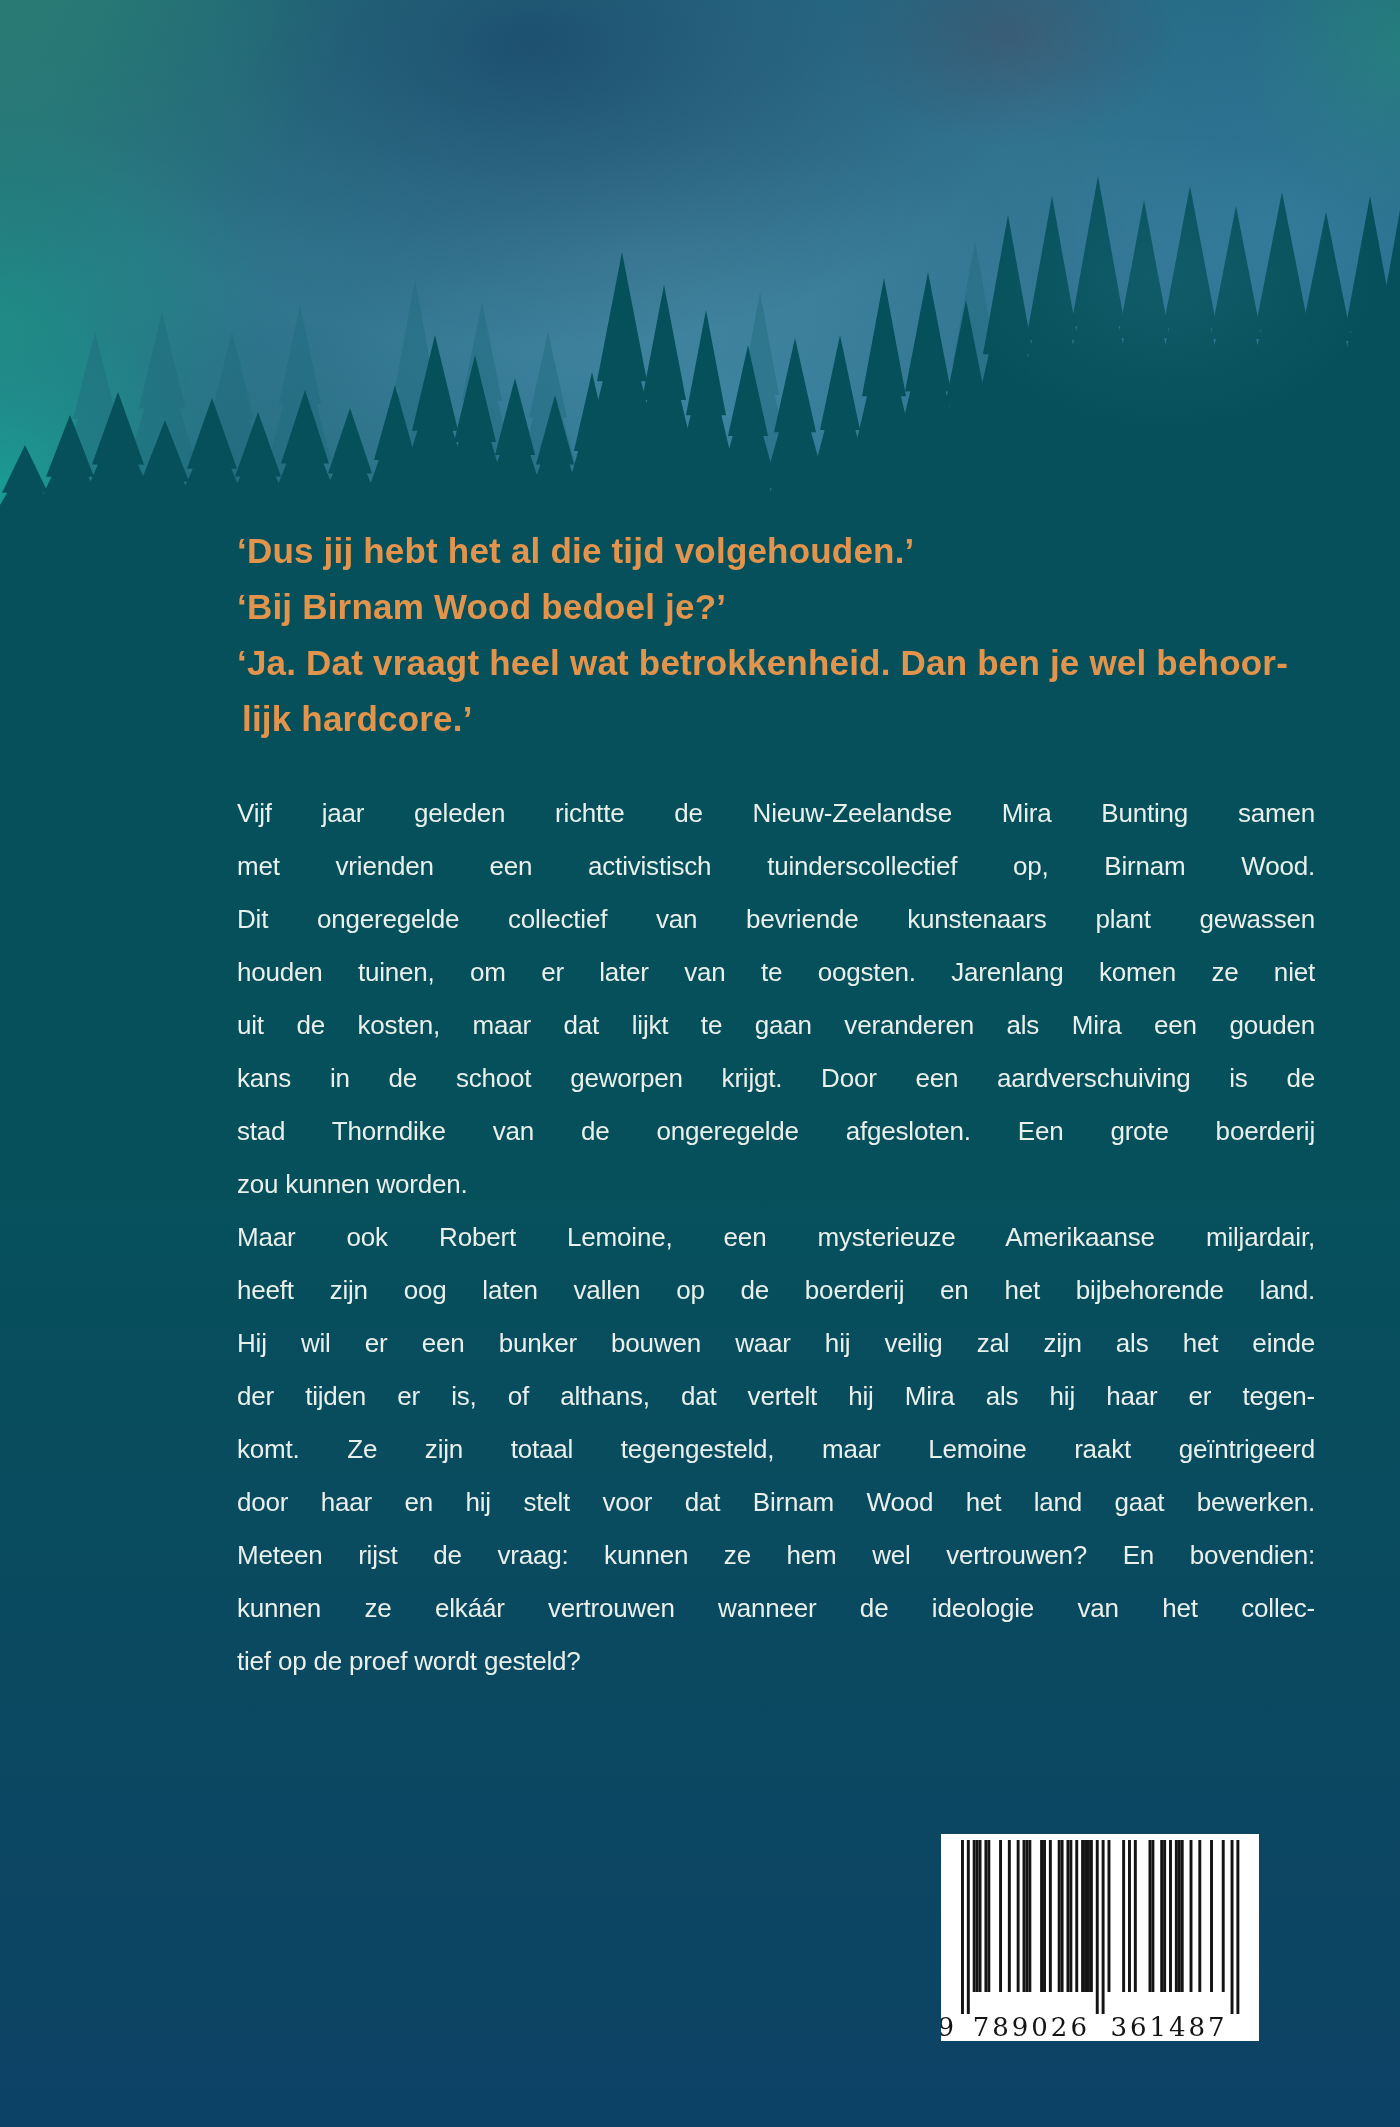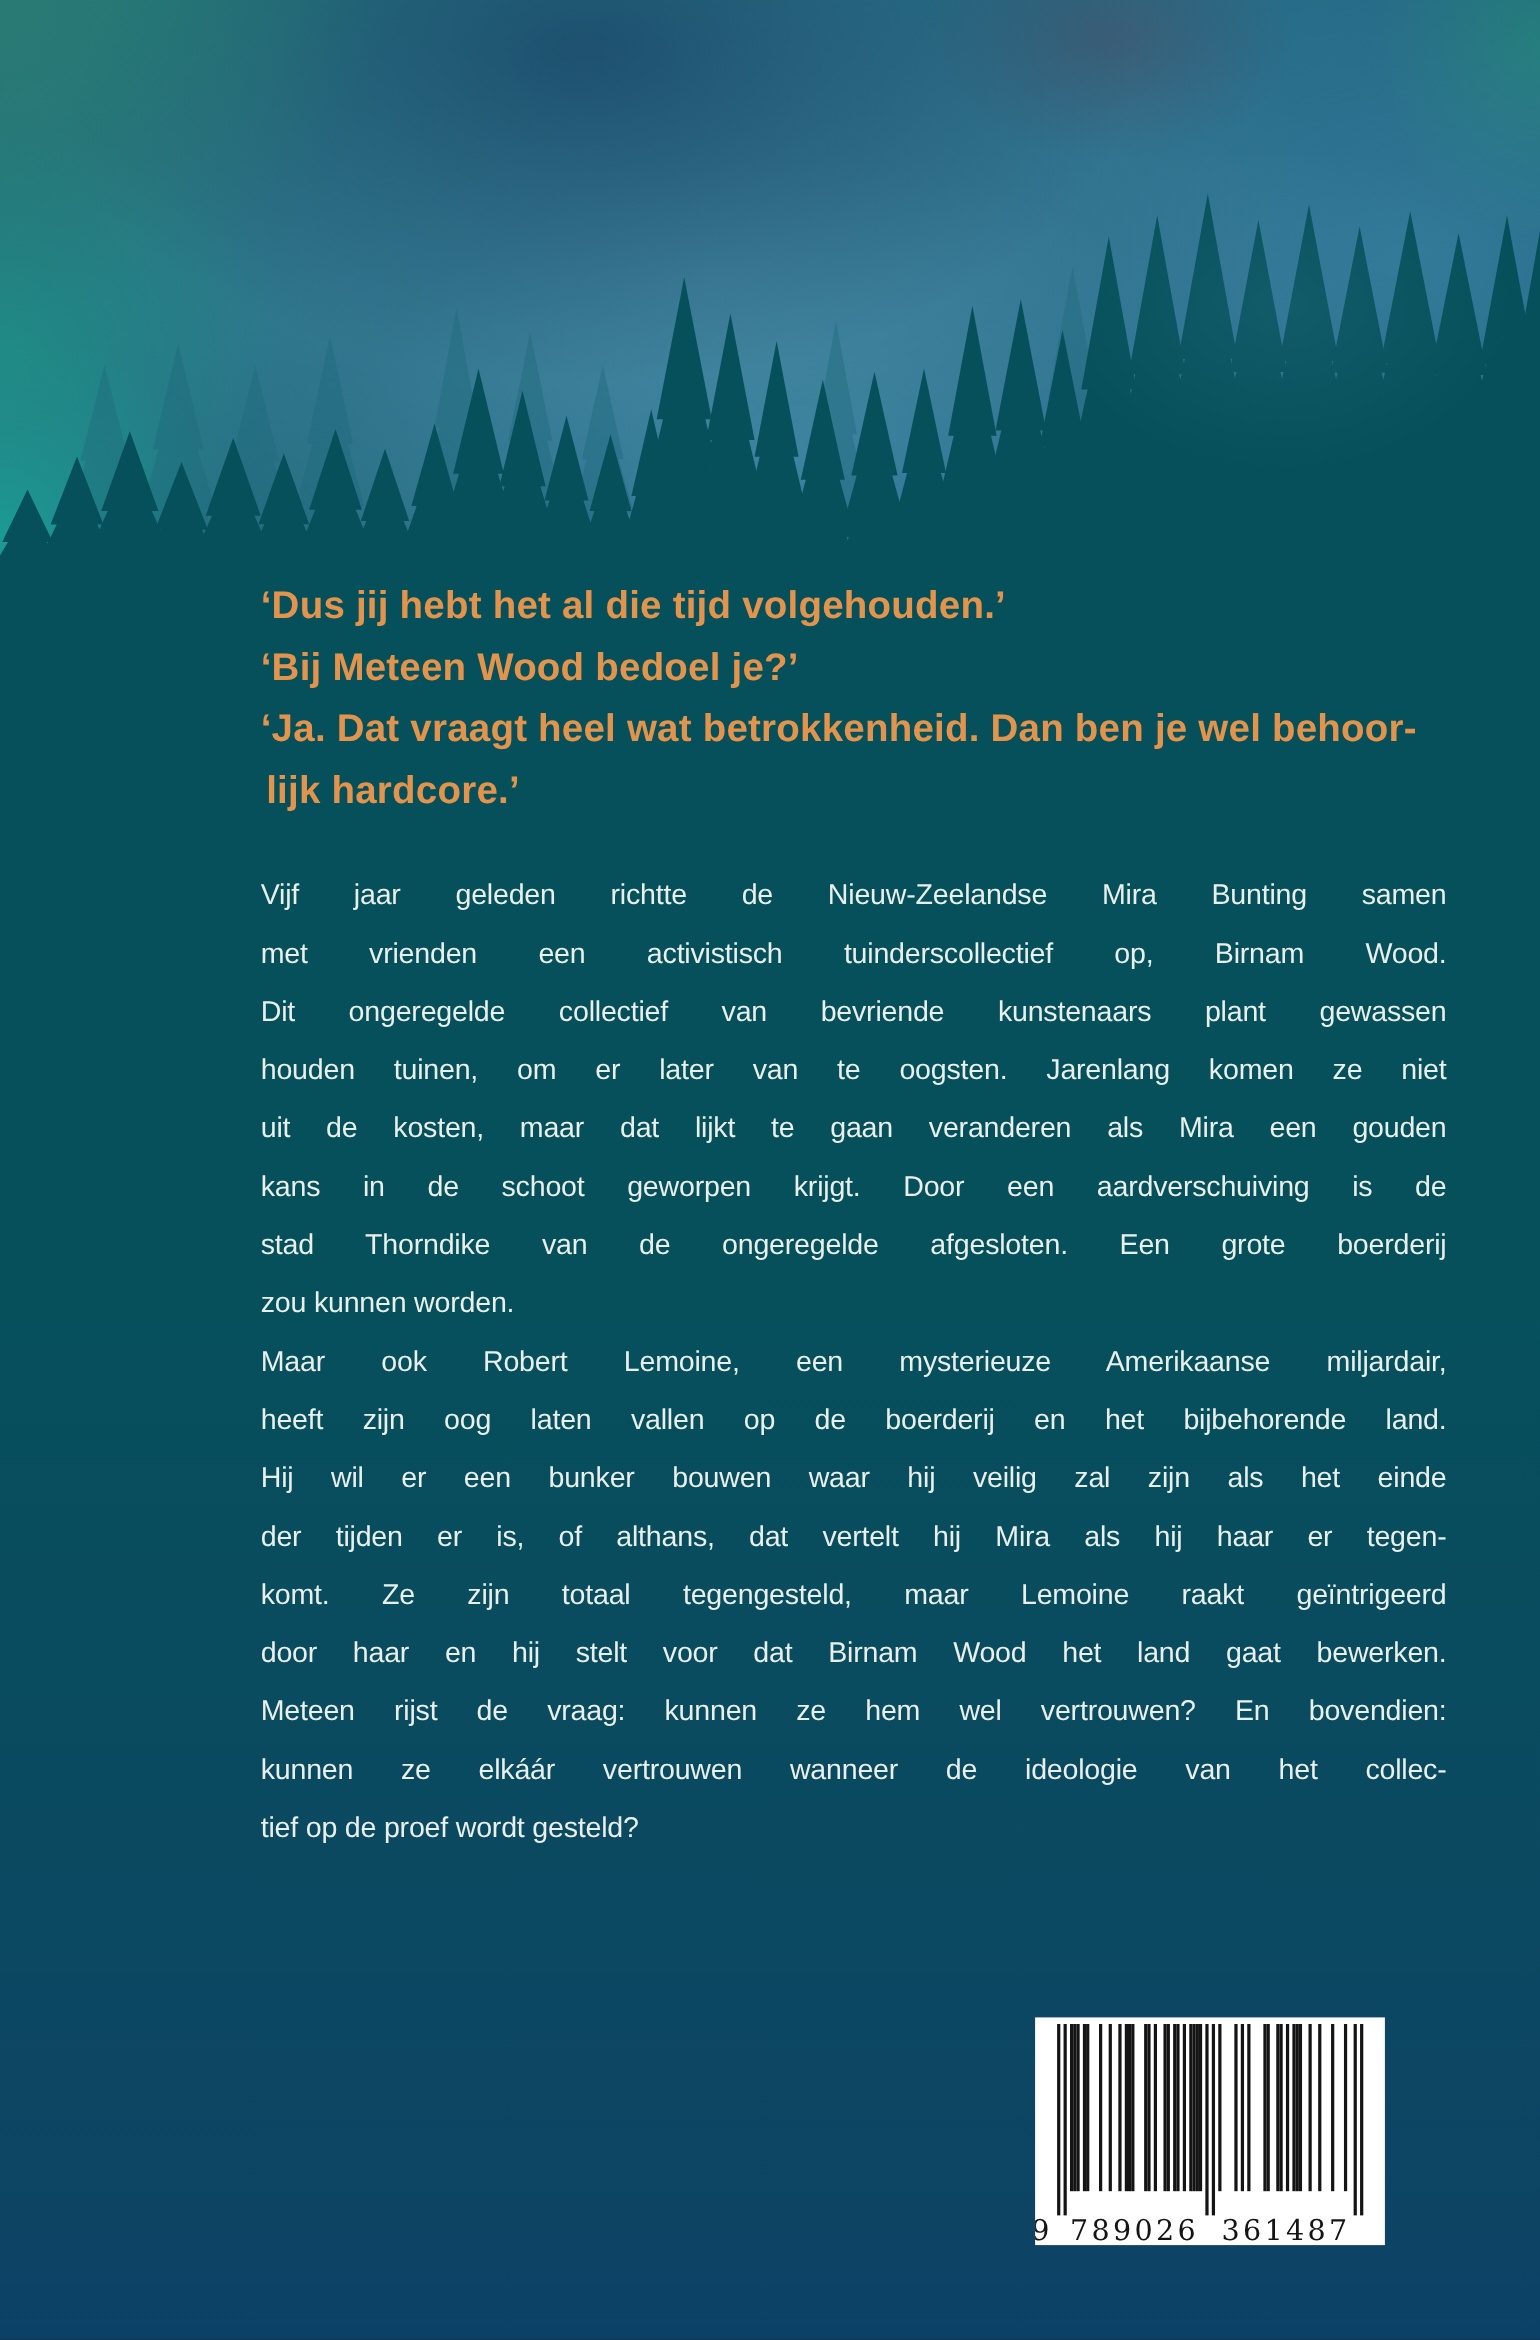--- a/index.html
+++ b/index.html
@@ -100,21 +100,21 @@
       <path d="M1282,192.0 L1255.0,330.0 L1309.0,330.0 Z M1282,244.6 L1242.0,408.8 L1322.0,408.8 Z M1282,310.3 L1233.4,474.5 L1330.6,474.5 Z M1282,372.7 L1228.0,520.5 L1336.0,520.5 Z M1277.68,454.8 L1277.68,545.5 L1286.32,545.5 L1286.32,454.8 Z" fill="#06505B"></path>
       <path d="M1326,212.0 L1300.0,340.9 L1352.0,340.9 Z M1326,261.1 L1287.5,414.5 L1364.5,414.5 Z M1326,322.5 L1279.2,475.9 L1372.8,475.9 Z M1326,380.8 L1274.0,518.9 L1378.0,518.9 Z M1321.84,457.5 L1321.84,543.9 L1330.16,543.9 L1330.16,457.5 Z" fill="#06505B"></path>
       <path d="M1370,196.0 L1345.0,331.1 L1395.0,331.1 Z M1370,247.5 L1333.0,408.4 L1407.0,408.4 Z M1370,311.8 L1325.0,472.7 L1415.0,472.7 Z M1370,373.0 L1320.0,517.8 L1420.0,517.8 Z M1366,453.4 L1366,542.8 L1374,542.8 L1374,453.4 Z" fill="#06505B"></path>
       <path d="M1400,210.0 L1377.0,338.9 L1423.0,338.9 Z M1400,259.1 L1366.0,412.6 L1434.0,412.6 Z M1400,320.5 L1358.6,474.0 L1441.4,474.0 Z M1400,378.9 L1354.0,517.0 L1446.0,517.0 Z M1396.32,455.6 L1396.32,542.0 L1403.68,542.0 L1403.68,455.6 Z" fill="#06505B"></path>
       <path d="M0,512 L80,518 L180,522 L300,520 L420,518 L540,516 L660,514 L780,518 L900,514 L980,506 L1040,496 L1120,486 L1220,478 L1320,474 L1400,472 L1400,1200 L0,1200 Z" fill="#06505B"></path>
     </svg>
   <div class="fog-overlay"></div>
 
   <div id="quote" class="quote" style="color: rgb(226, 148, 76);">
       <div class="line">‘Dus jij hebt het al die tijd volgehouden.’</div>
-      <div class="line">‘Bij Meteen Wood bedoel je?’</div>
+      <div class="line">‘Bij Birnam Wood bedoel je?’</div>
       <div class="line">‘Ja. Dat vraagt heel wat betrokkenheid. Dan ben je wel behoor-</div>
       <div class="line cont">lijk hardcore.’</div>
     </div>
 
   <div id="synopsis" class="synopsis" style="color: rgb(233, 239, 235);">
       <div class="line">Vijf jaar geleden richtte de Nieuw-Zeelandse Mira Bunting samen</div>
       <div class="line">met vrienden een activistisch tuinderscollectief op, Birnam Wood.</div>
       <div class="line">Dit ongeregelde collectief van bevriende kunstenaars plant gewassen</div>
       <div class="line">houden tuinen, om er later van te oogsten. Jarenlang komen ze niet</div>
       <div class="line">uit de kosten, maar dat lijkt te gaan veranderen als Mira een gouden</div>

